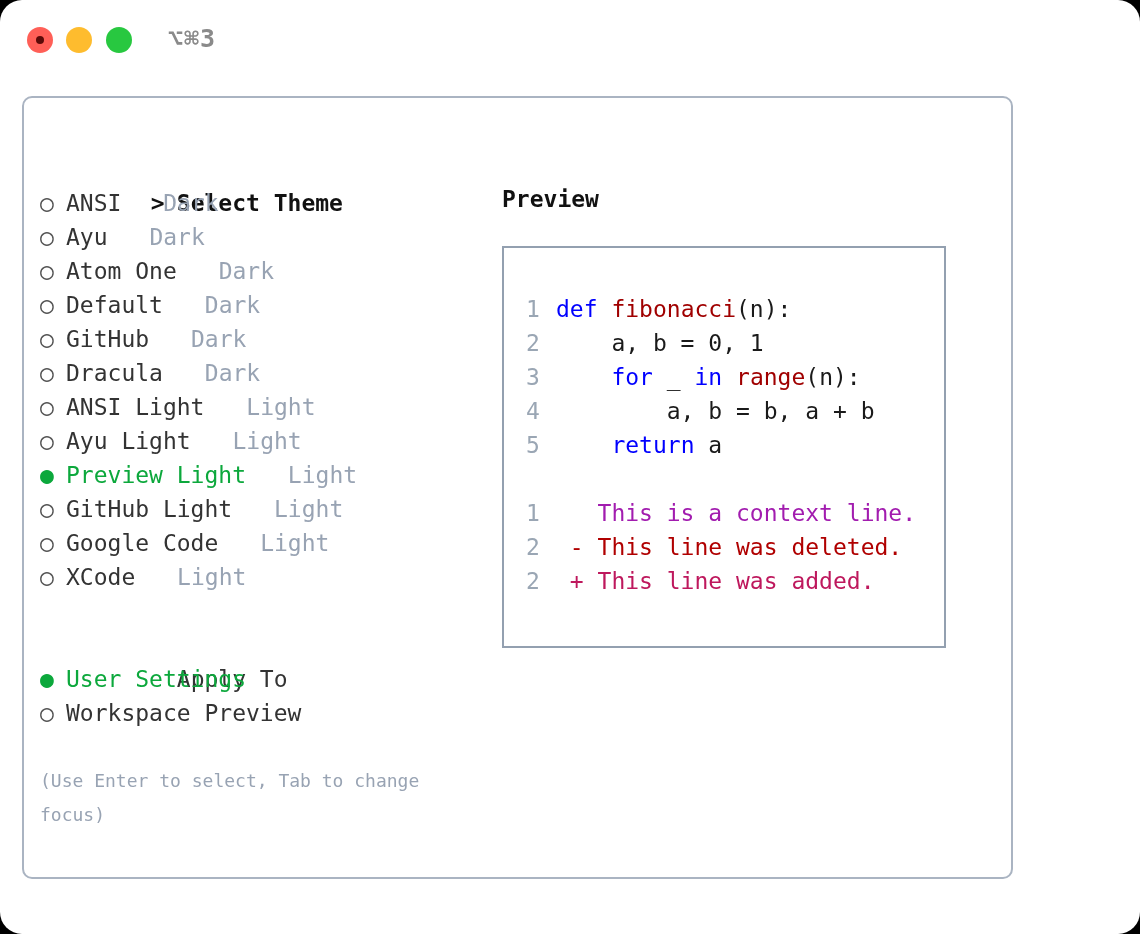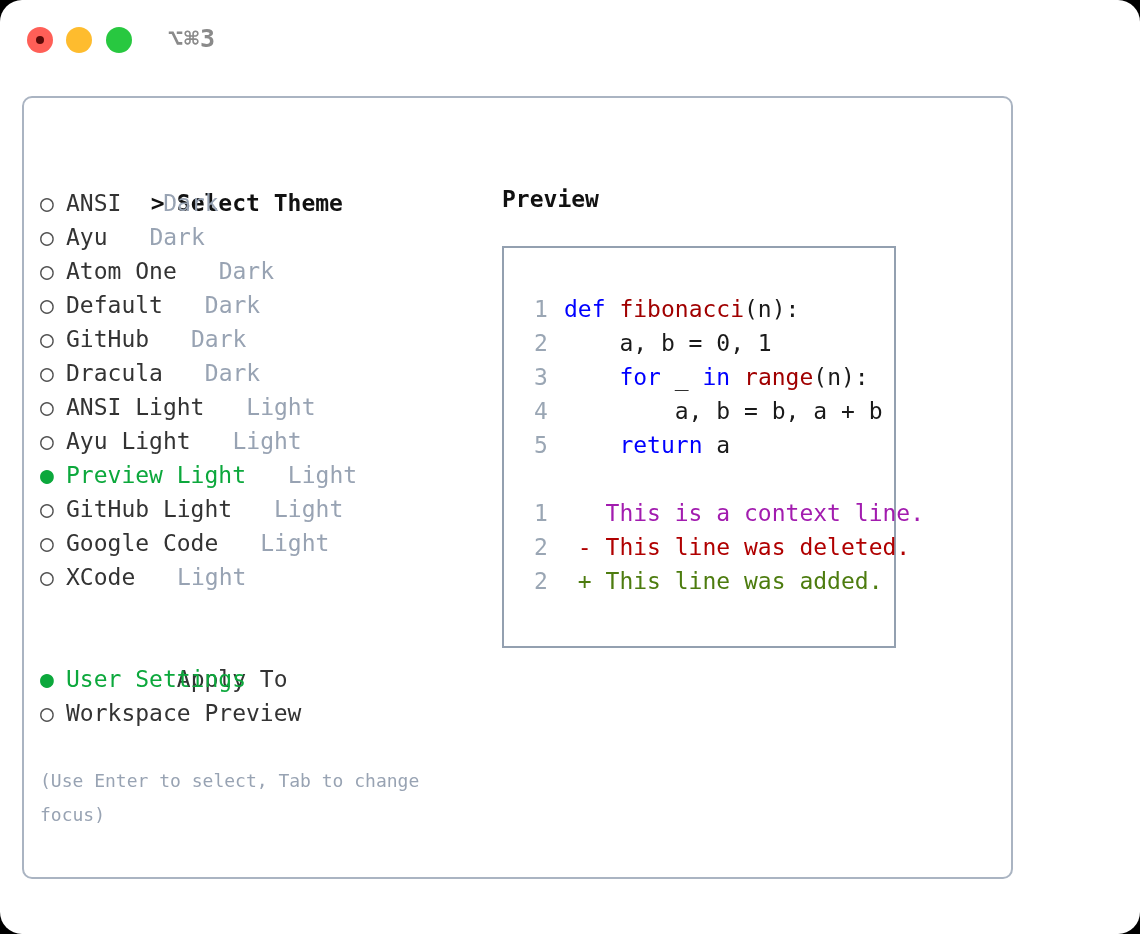--- a/index.html
+++ b/index.html
@@ -129,44 +129,44 @@
   }
   #preview-title {
     font-size: 23px;
     font-weight: bold;
     color: #111111;
     line-height: 34px;
     white-space: pre;
   }
   #preview-box {
     margin-top: 30px;
-    width: 394px;
+    width: 444px;
     height: 402px;
     border: 2px solid #93a0b0;
     box-sizing: border-box;
     background: #ffffff;
-    padding: 44px 0 0 8px;
+    padding: 44px 0 0 0;
   }
   .code-line {
     font-size: 23px;
     line-height: 34px;
     white-space: pre;
     padding-left: 22px;
     color: #1a1a1a;
   }
   .ln {
     display: inline-block;
     width: 30px;
     color: #9aa6b4;
   }
   .kw  { color: #0000ff; }
   .fn  { color: #a00000; }
   .ctx { color: #a21caf; }
   .del { color: #b00000; }
-  .add { color: #4d7c0f; }
+  .add { color: #be185d; }
   .gap { height: 34px; }
 </style>
 </head>
 <body>
 
 <div id="window">
 
   <div id="titlebar">
     <div class="dot dot-red"></div>
     <div class="dot-red-inner"></div>

